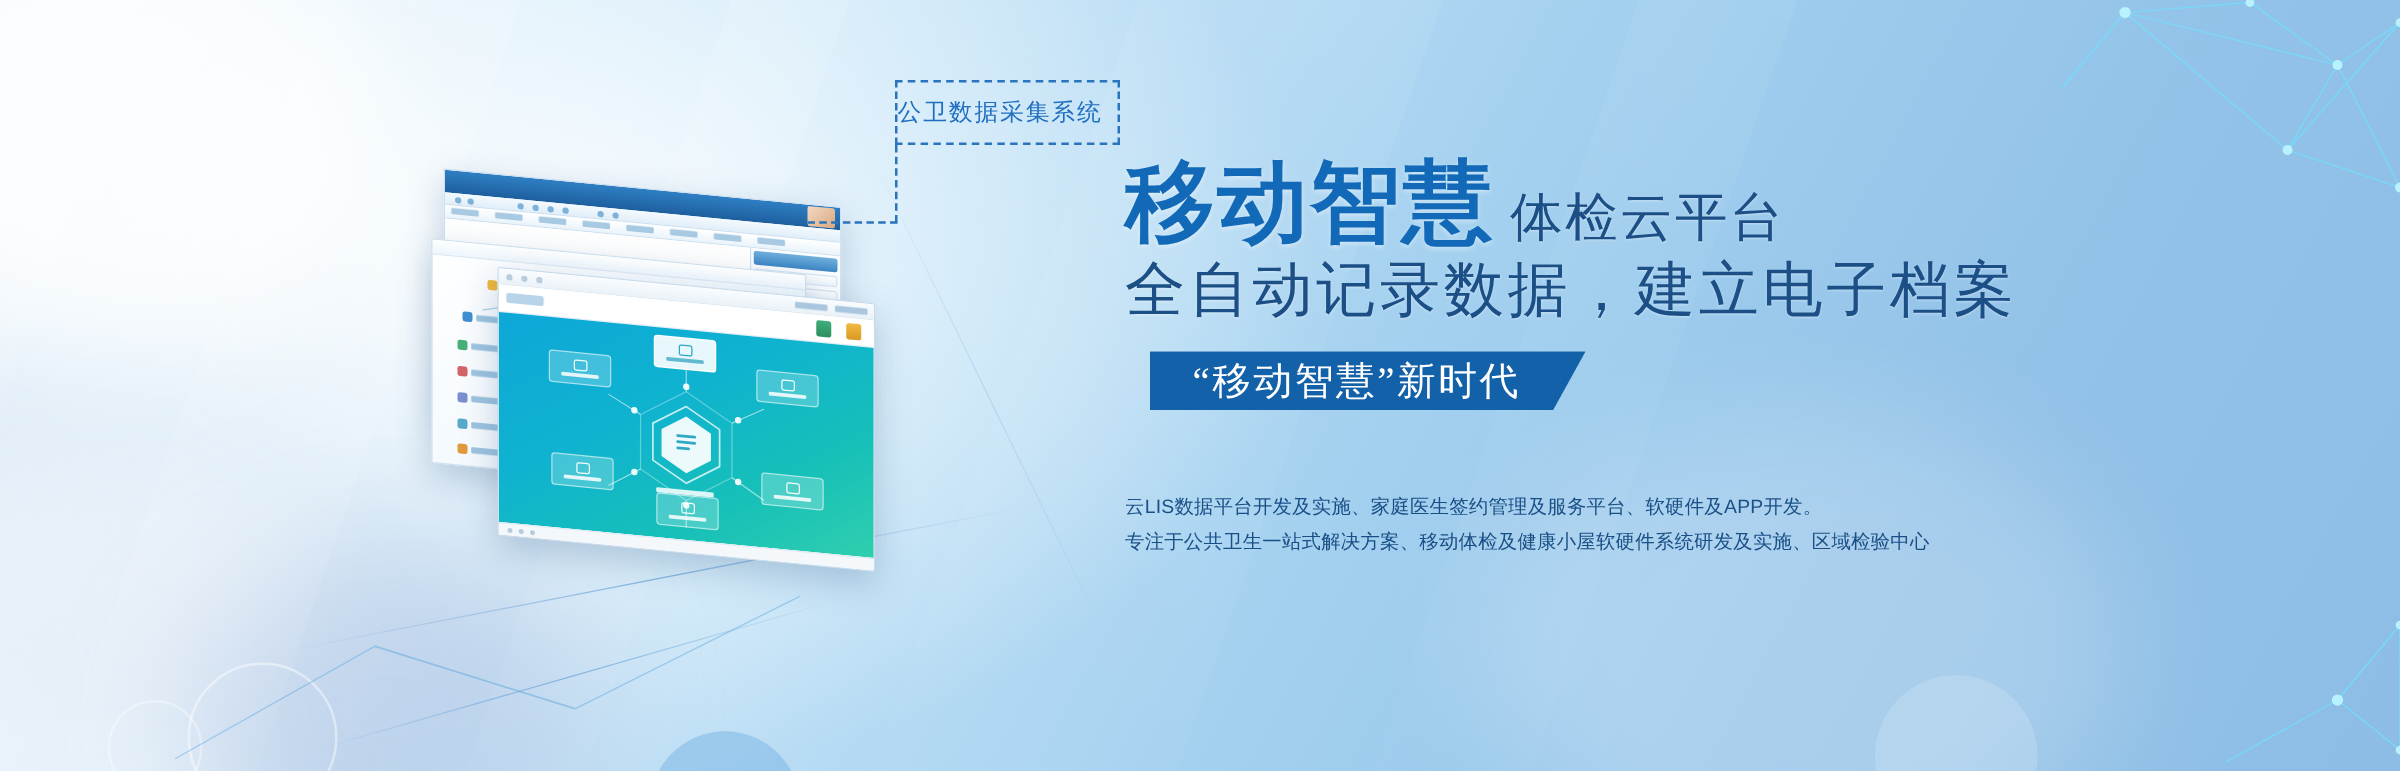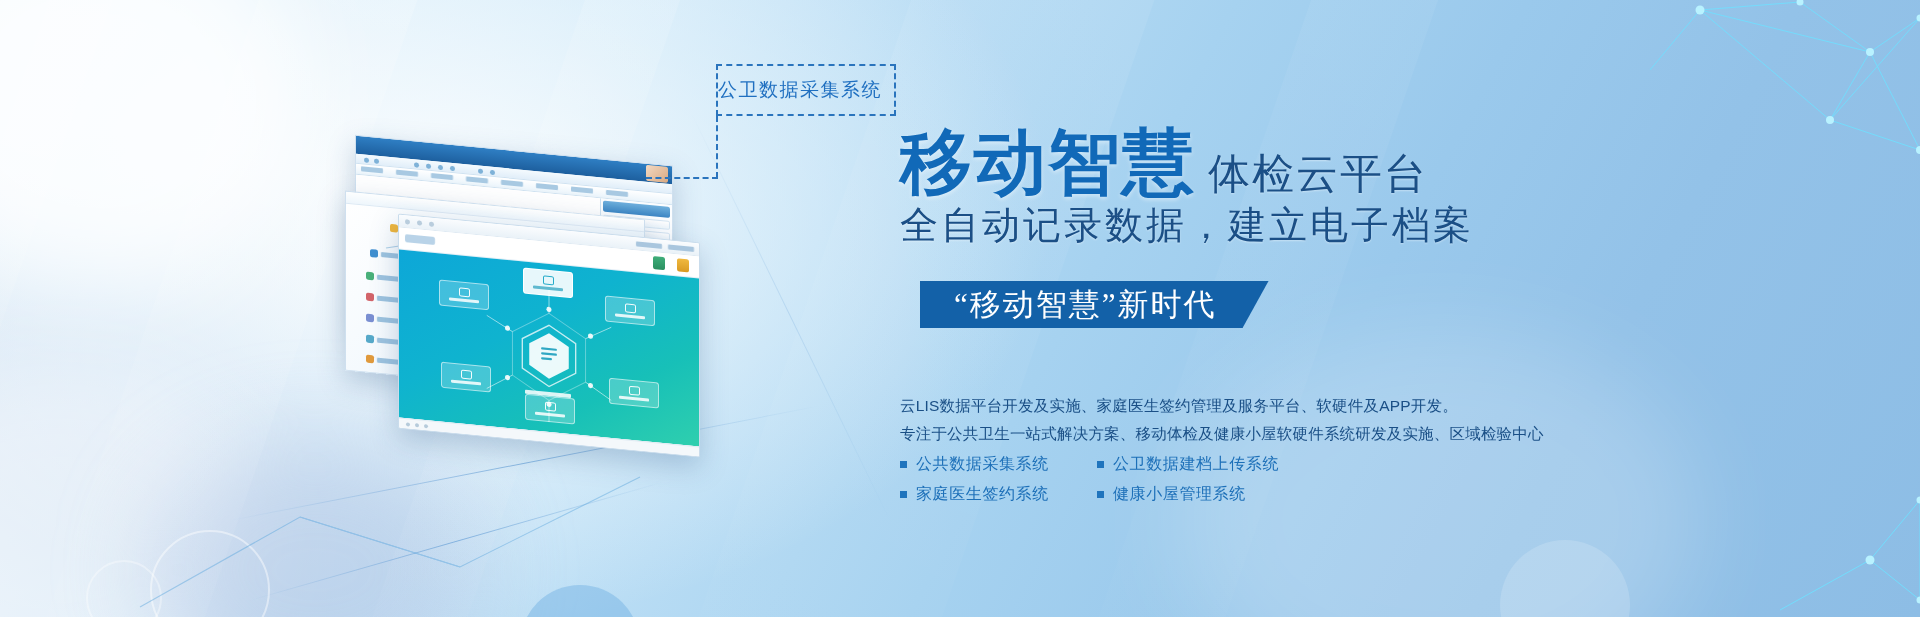--- a/index.html
+++ b/index.html
@@ -248,21 +248,21 @@
     border-radius:16px;
     padding:5px 14px 6px;
     font-size:16px;
     letter-spacing:.5px;
     white-space:nowrap;
     box-shadow:0 1px 3px rgba(120,80,0,.18);
   }
 
   .headline-2 {
     position:absolute; left:0; top:200px;
-    font-size:38px;
+    font-size:48px;
     color:#1b4f86;
     letter-spacing:3px;
     text-shadow:0 1px 2px rgba(255,255,255,.4);
   }
 
   .ribbon {
     position:absolute; left:20px; top:281px;
     height:47px;
     background:#1361a8;
     display:flex; align-items:center;
@@ -554,33 +554,15 @@
 
     <div class="ribbon">
       <span>“移动智慧”新时代</span>
     </div>
 
     <div class="desc">
       <p>云LIS数据平台开发及实施、家庭医生签约管理及服务平台、软硬件及APP开发。</p>
       <p>专注于公共卫生一站式解决方案、移动体检及健康小屋软硬件系统研发及实施、区域检验中心</p>
     </div>
 
-    <div class="feature-grid">
-      <div class="feat">
-        <div class="bul"></div>
-        <span>公共数据采集系统</span>
-      </div>
-      <div class="feat pad">
-        <div class="bul"></div>
-        <span>公卫数据建档上传系统</span>
-      </div>
-      <div class="feat">
-        <div class="bul"></div>
-        <span>家庭医生签约系统</span>
-      </div>
-      <div class="feat pad">
-        <div class="bul"></div>
-        <span>健康小屋管理系统</span>
-      </div>
-    </div>
 
   </div>
 </div>
 
 </body></html>

